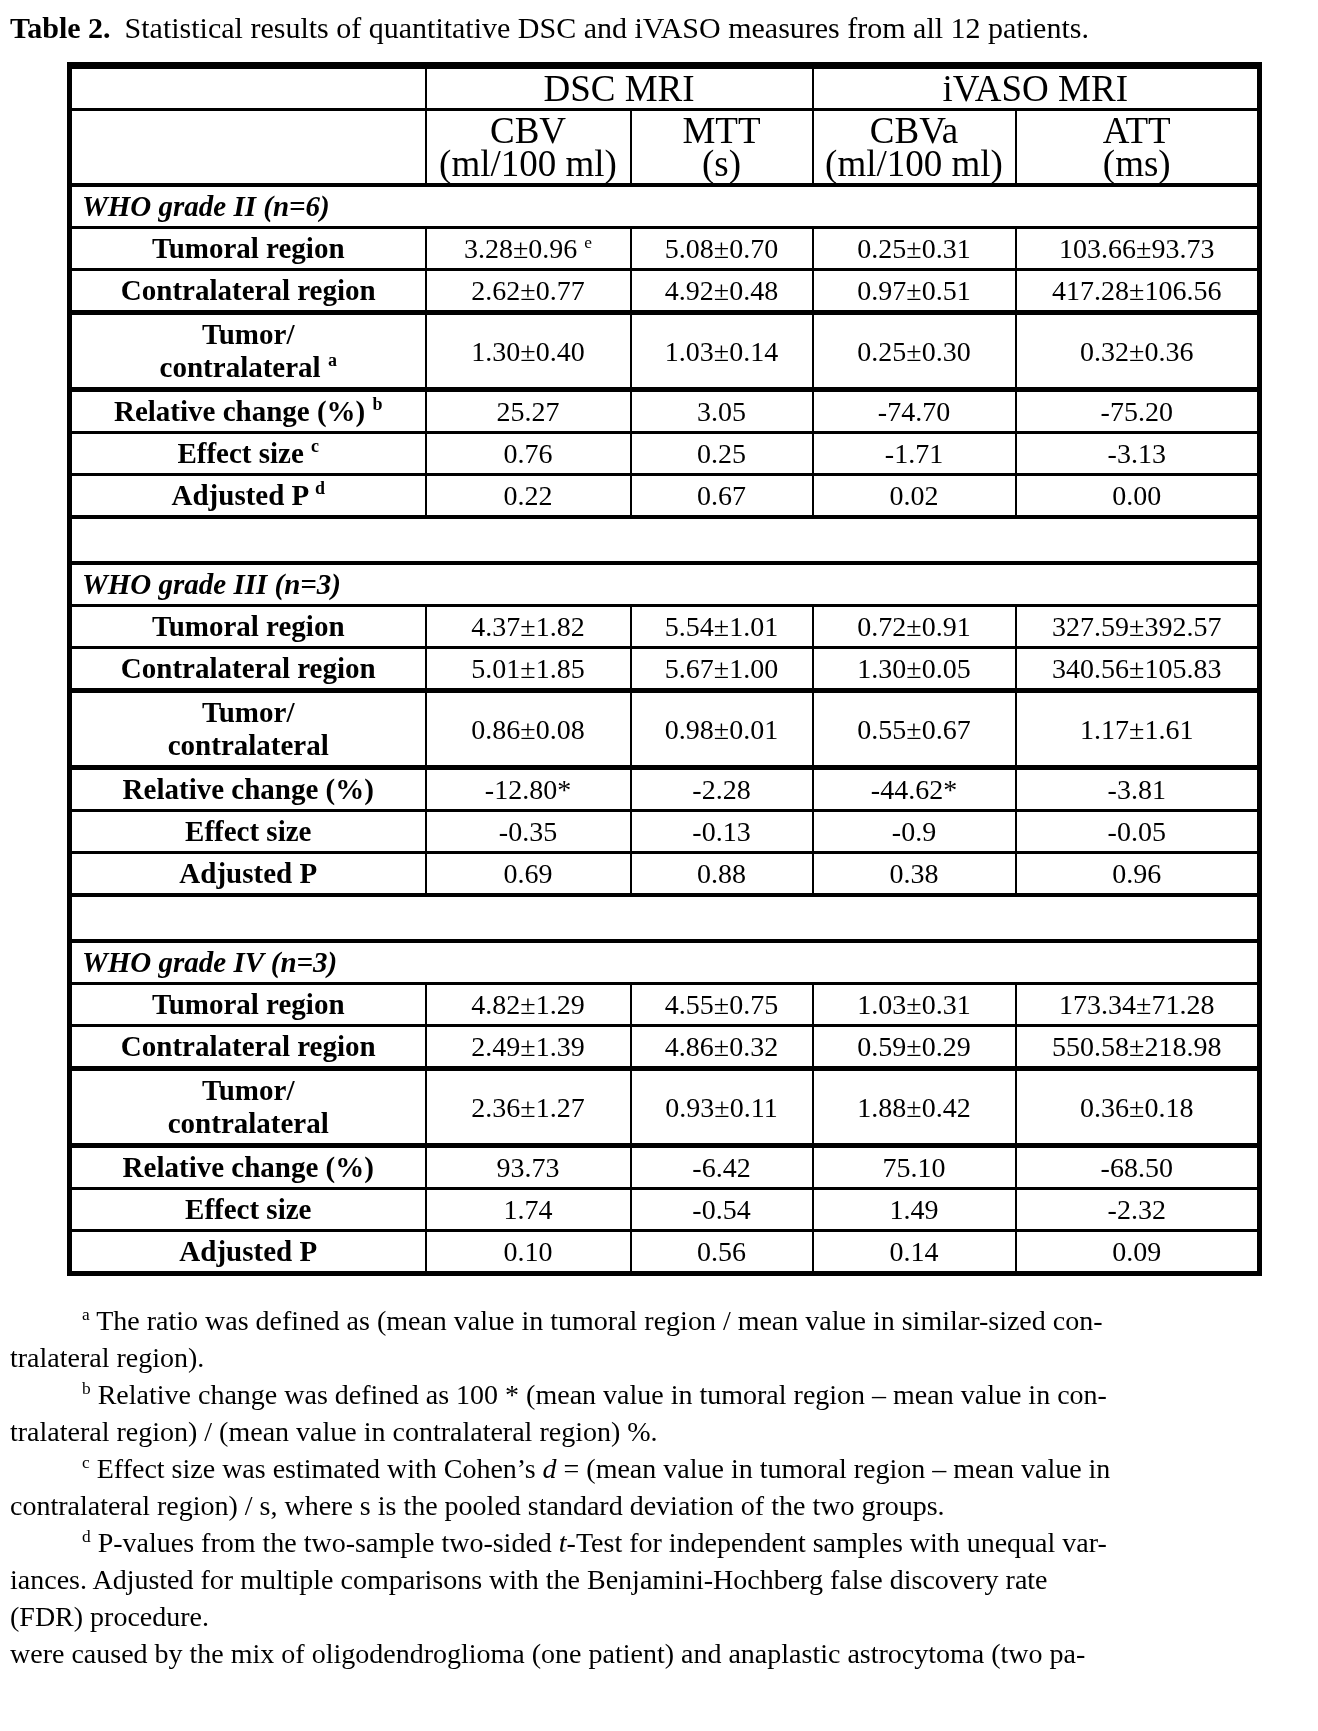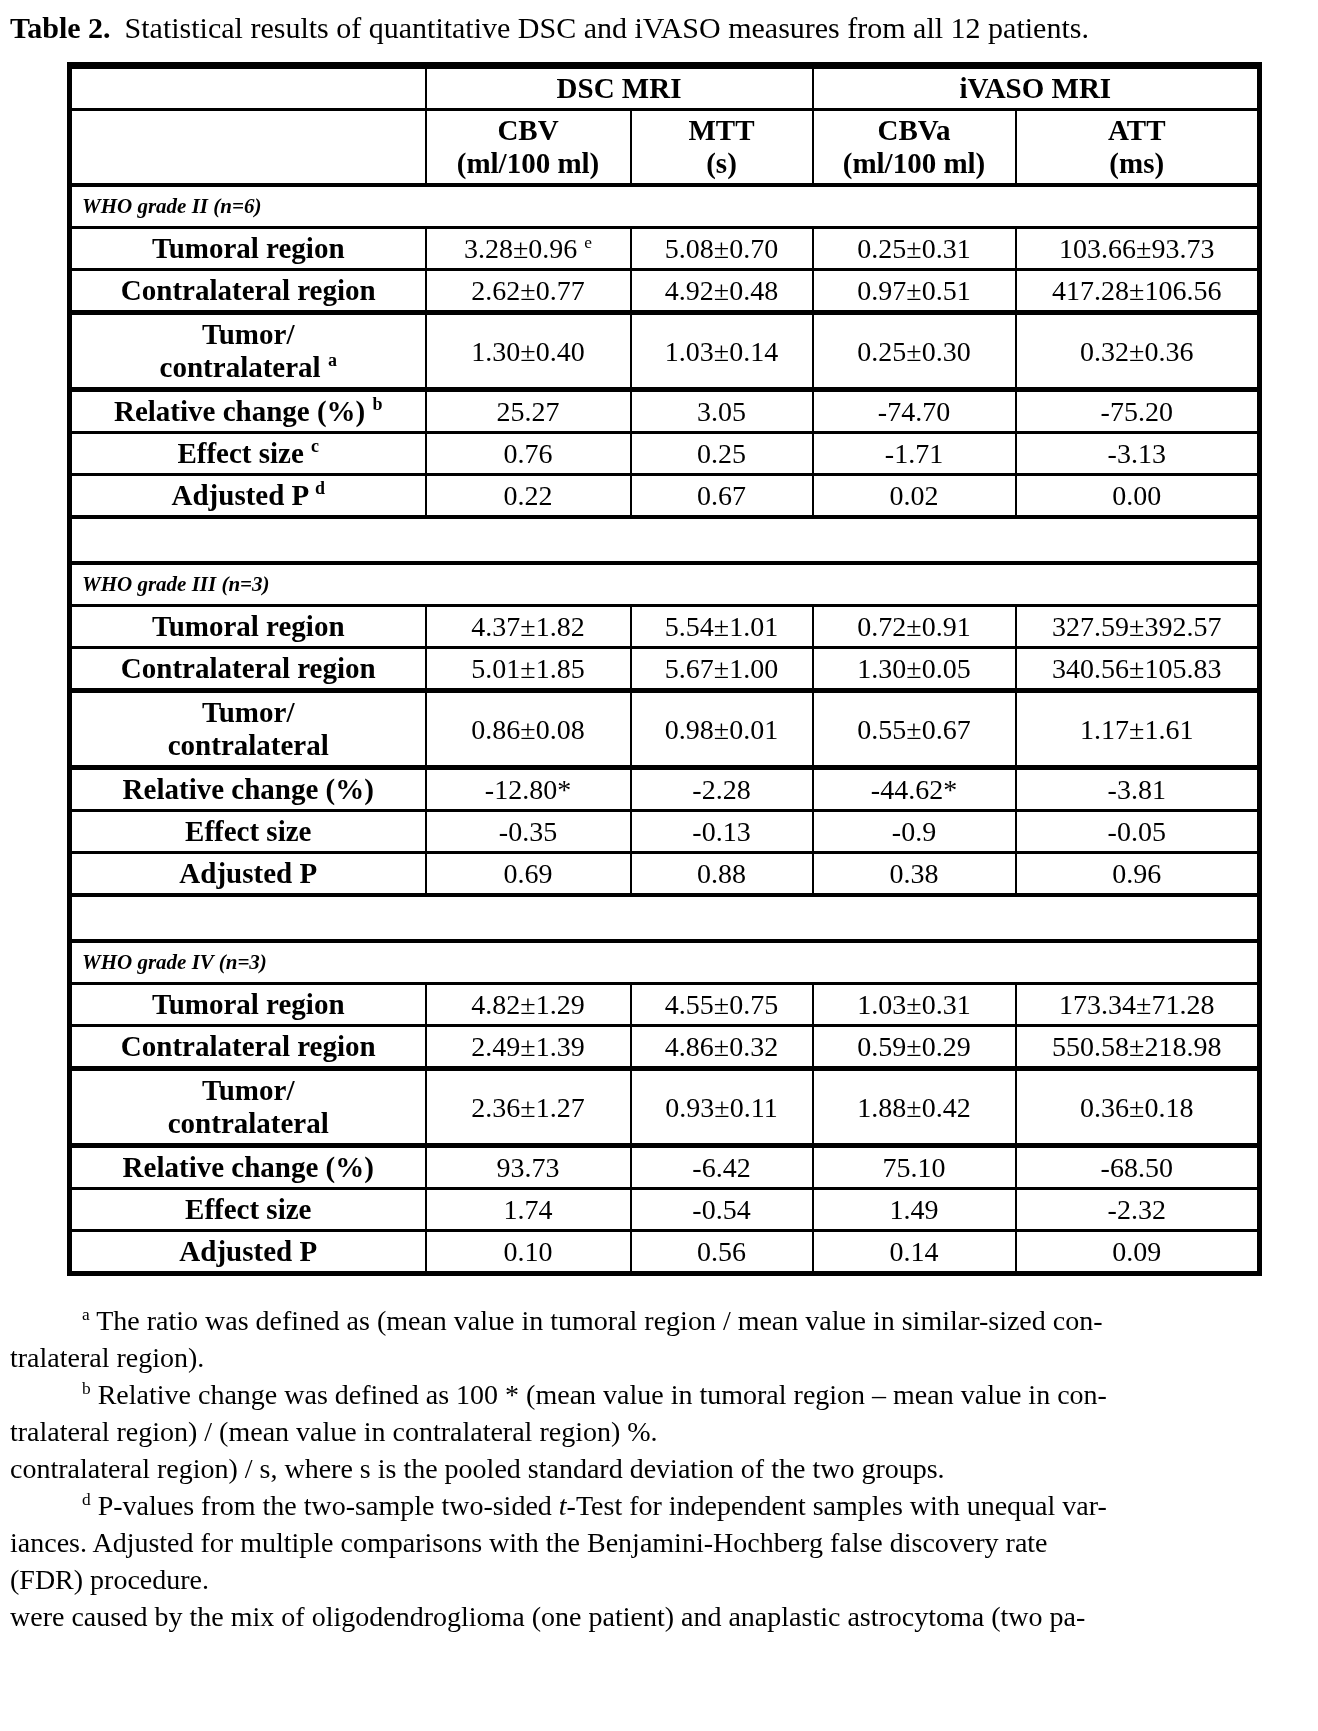--- a/index.html
+++ b/index.html
@@ -16,26 +16,26 @@
     border:5px solid #000;border-top-width:7px;
     margin-left:57px;table-layout:fixed;width:1190px;
   }
   col.c0{width:356px;} col.c1{width:205px;} col.c2{width:182px;}
   col.c3{width:203px;} col.c4{width:244px;}
   td{
     border:3px solid #000;border-left-width:2px;border-right-width:2px;
     text-align:center;font-size:28px;line-height:33px;padding:3px 4px;
     overflow:hidden;
   }
-  thead td{font-weight:bold;font-size:29px;}
+  thead td{font-weight:normal;font-size:37px;}
   thead tr.cols td{border-bottom-width:4px;}
   tbody td.label{font-weight:bold;font-size:29px;}
   tr.section td{
     text-align:left;font-weight:bold;font-style:italic;
-    font-size:21px;padding-left:10px;
+    font-size:29px;padding-left:10px;
   }
   tr.spacer td{height:42px;padding:0;border-top-width:4px;border-bottom-width:4px;}
   tr.tc td{border-top-width:5px;border-bottom-width:5px;}
   sup{font-size:62%;vertical-align:super;line-height:0;}
   .footnotes{margin-top:26px;font-size:28px;}
   .fn-line{white-space:nowrap;line-height:37px;}
   .fn-line.first{padding-left:72px;}
 </style>
 </head>
 <body>
@@ -210,20 +210,21 @@
           <td>0.09</td>
         </tr>
       </tbody>
   </table>
 
   <div class="footnotes">
       <div class="fn-line first"><sup>a</sup> <span>The ratio was defined as (mean value in tumoral region / mean value in similar-sized con-</span></div>
       <div class="fn-line"><span>tralateral region).</span></div>
       <div class="fn-line first"><sup>b</sup> <span>Relative change was defined as 100 * (mean value in tumoral region – mean value in con-</span></div>
       <div class="fn-line"><span>tralateral region) / (mean value in contralateral region) %.</span></div>
+      <div class="fn-line first"><sup>c</sup> <span>Effect size was estimated with Cohen’s </span><i>d</i><span> = (mean value in tumoral region – mean value in</span></div>
       <div class="fn-line"><span>contralateral region) / s, where s is the pooled standard deviation of the two groups.</span></div>
       <div class="fn-line first"><sup>d</sup> <span>P-values from the two-sample two-sided </span><i>t</i><span>-Test for independent samples with unequal var-</span></div>
       <div class="fn-line"><span>iances. Adjusted for multiple comparisons with the Benjamini-Hochberg false discovery rate</span></div>
       <div class="fn-line"><span>(FDR) procedure.</span></div>
       <div class="fn-line"><span>were caused by the mix of oligodendroglioma (one patient) and anaplastic astrocytoma (two pa-</span></div>
       <div class="fn-line"></div>
     </div>
 </div>
 
 </body></html>

